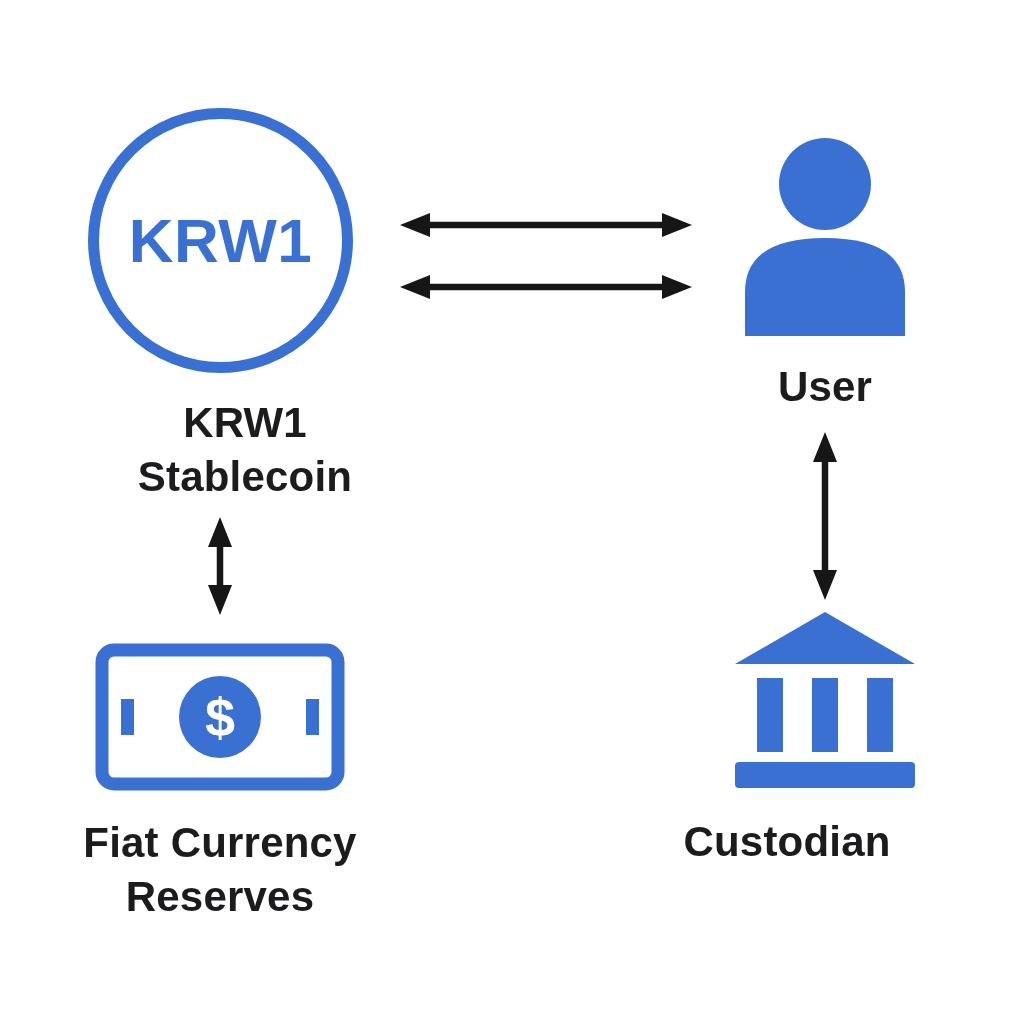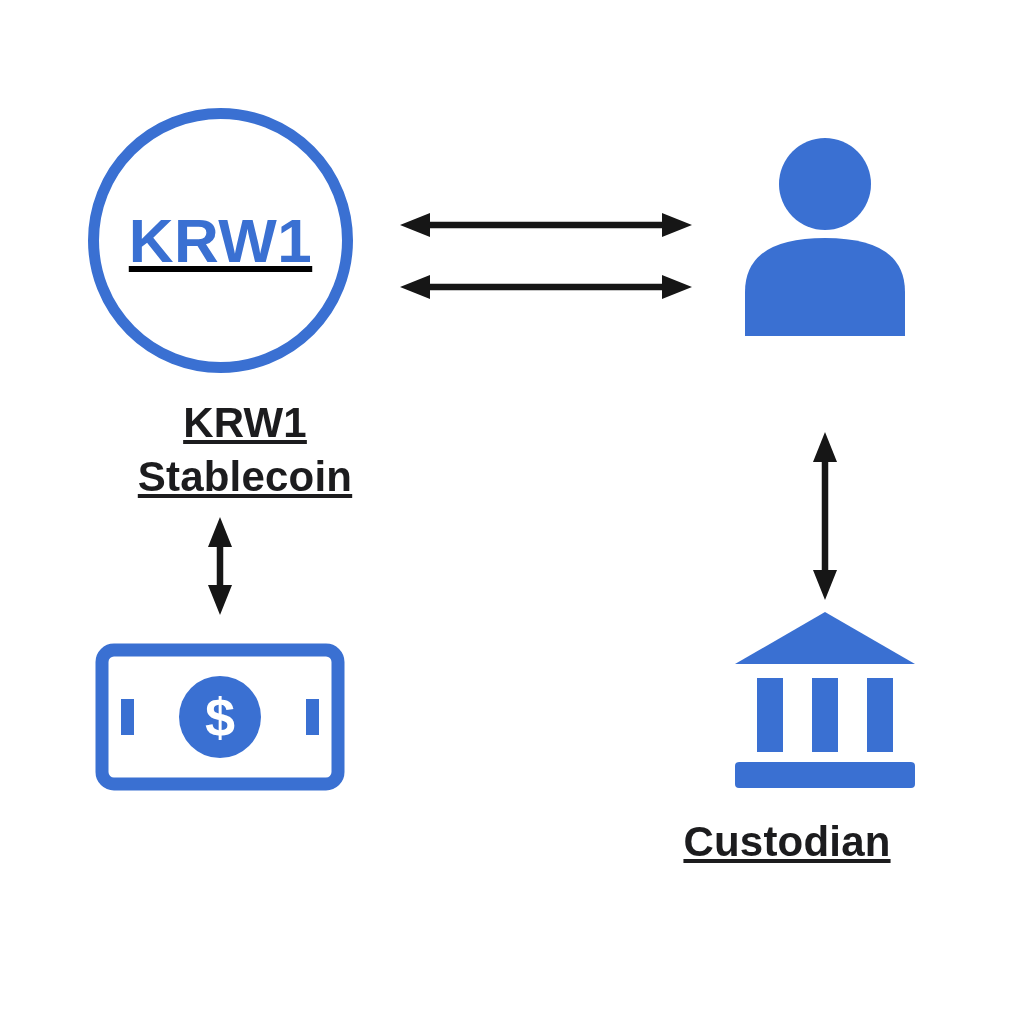--- a/index.html
+++ b/index.html
@@ -8,21 +8,21 @@
     background: #ffffff;
     font-family: "Liberation Sans", sans-serif;
   }
   .canvas {
     position: relative;
     width: 1024px;
     height: 1024px;
     background: #ffffff;
     overflow: hidden;
   }
-  .abs { position: absolute; text-decoration: underline; }
+  .abs { position: absolute; }
 
   .accent { color: var(--color-accent, #3a70d2); }
   .arrow  { color: var(--color-arrow, #161616); }
 
   .node-label {
     color: var(--color-text, #1c1c1e);
     font-size: 42px;
     font-weight: 600;
     line-height: 1.28;
     text-align: center;
@@ -77,20 +77,21 @@
       <polygon points="294,18 264,6 264,30" fill="currentColor"></polygon>
     </svg>
   </div>
 
   <div class="abs accent" style="left:733px; top:138px;">
     <svg width="184" height="198" viewBox="0 0 184 198">
       <circle cx="92" cy="46" r="46" fill="currentColor"></circle>
       <path d="M12 198 L12 154 Q12 100 92 100 Q172 100 172 154 L172 198 Z" fill="currentColor"></path>
     </svg>
   </div>
+  <div class="abs node-label" style="left:725px; top:360px; width:200px;">User</div>
 
   <div class="abs arrow" style="left:807px; top:430px;">
     <svg width="36" height="172" viewBox="0 0 36 172" aria-hidden="true">
       <line x1="18" y1="28" x2="18" y2="144" stroke="currentColor" stroke-width="6.5"></line>
       <polygon points="18,2 6,32 30,32" fill="currentColor"></polygon>
       <polygon points="18,170 6,140 30,140" fill="currentColor"></polygon>
     </svg>
   </div>
 
   <div class="abs accent" style="left:733px; top:610px;">
@@ -114,14 +115,16 @@
 
   <div class="abs accent" style="left:95px; top:643px;">
     <svg width="250" height="148" viewBox="0 0 250 148">
       <rect x="7" y="7" width="236" height="134" rx="12" fill="none" stroke="currentColor" stroke-width="13"></rect>
       <rect x="26" y="56" width="13" height="36" fill="currentColor"></rect>
       <rect x="211" y="56" width="13" height="36" fill="currentColor"></rect>
       <circle cx="125" cy="74" r="41" fill="currentColor"></circle>
       <text x="125" y="93" text-anchor="middle" fill="#ffffff" style="font-family:'Liberation Sans',sans-serif; font-size:54px; font-weight:700;">$</text>
     </svg>
   </div>
+  <div class="abs node-label" style="left:45px; top:816px; width:350px;">Fiat Currency
+Reserves</div>
 
 </div>
 
 </body></html>

